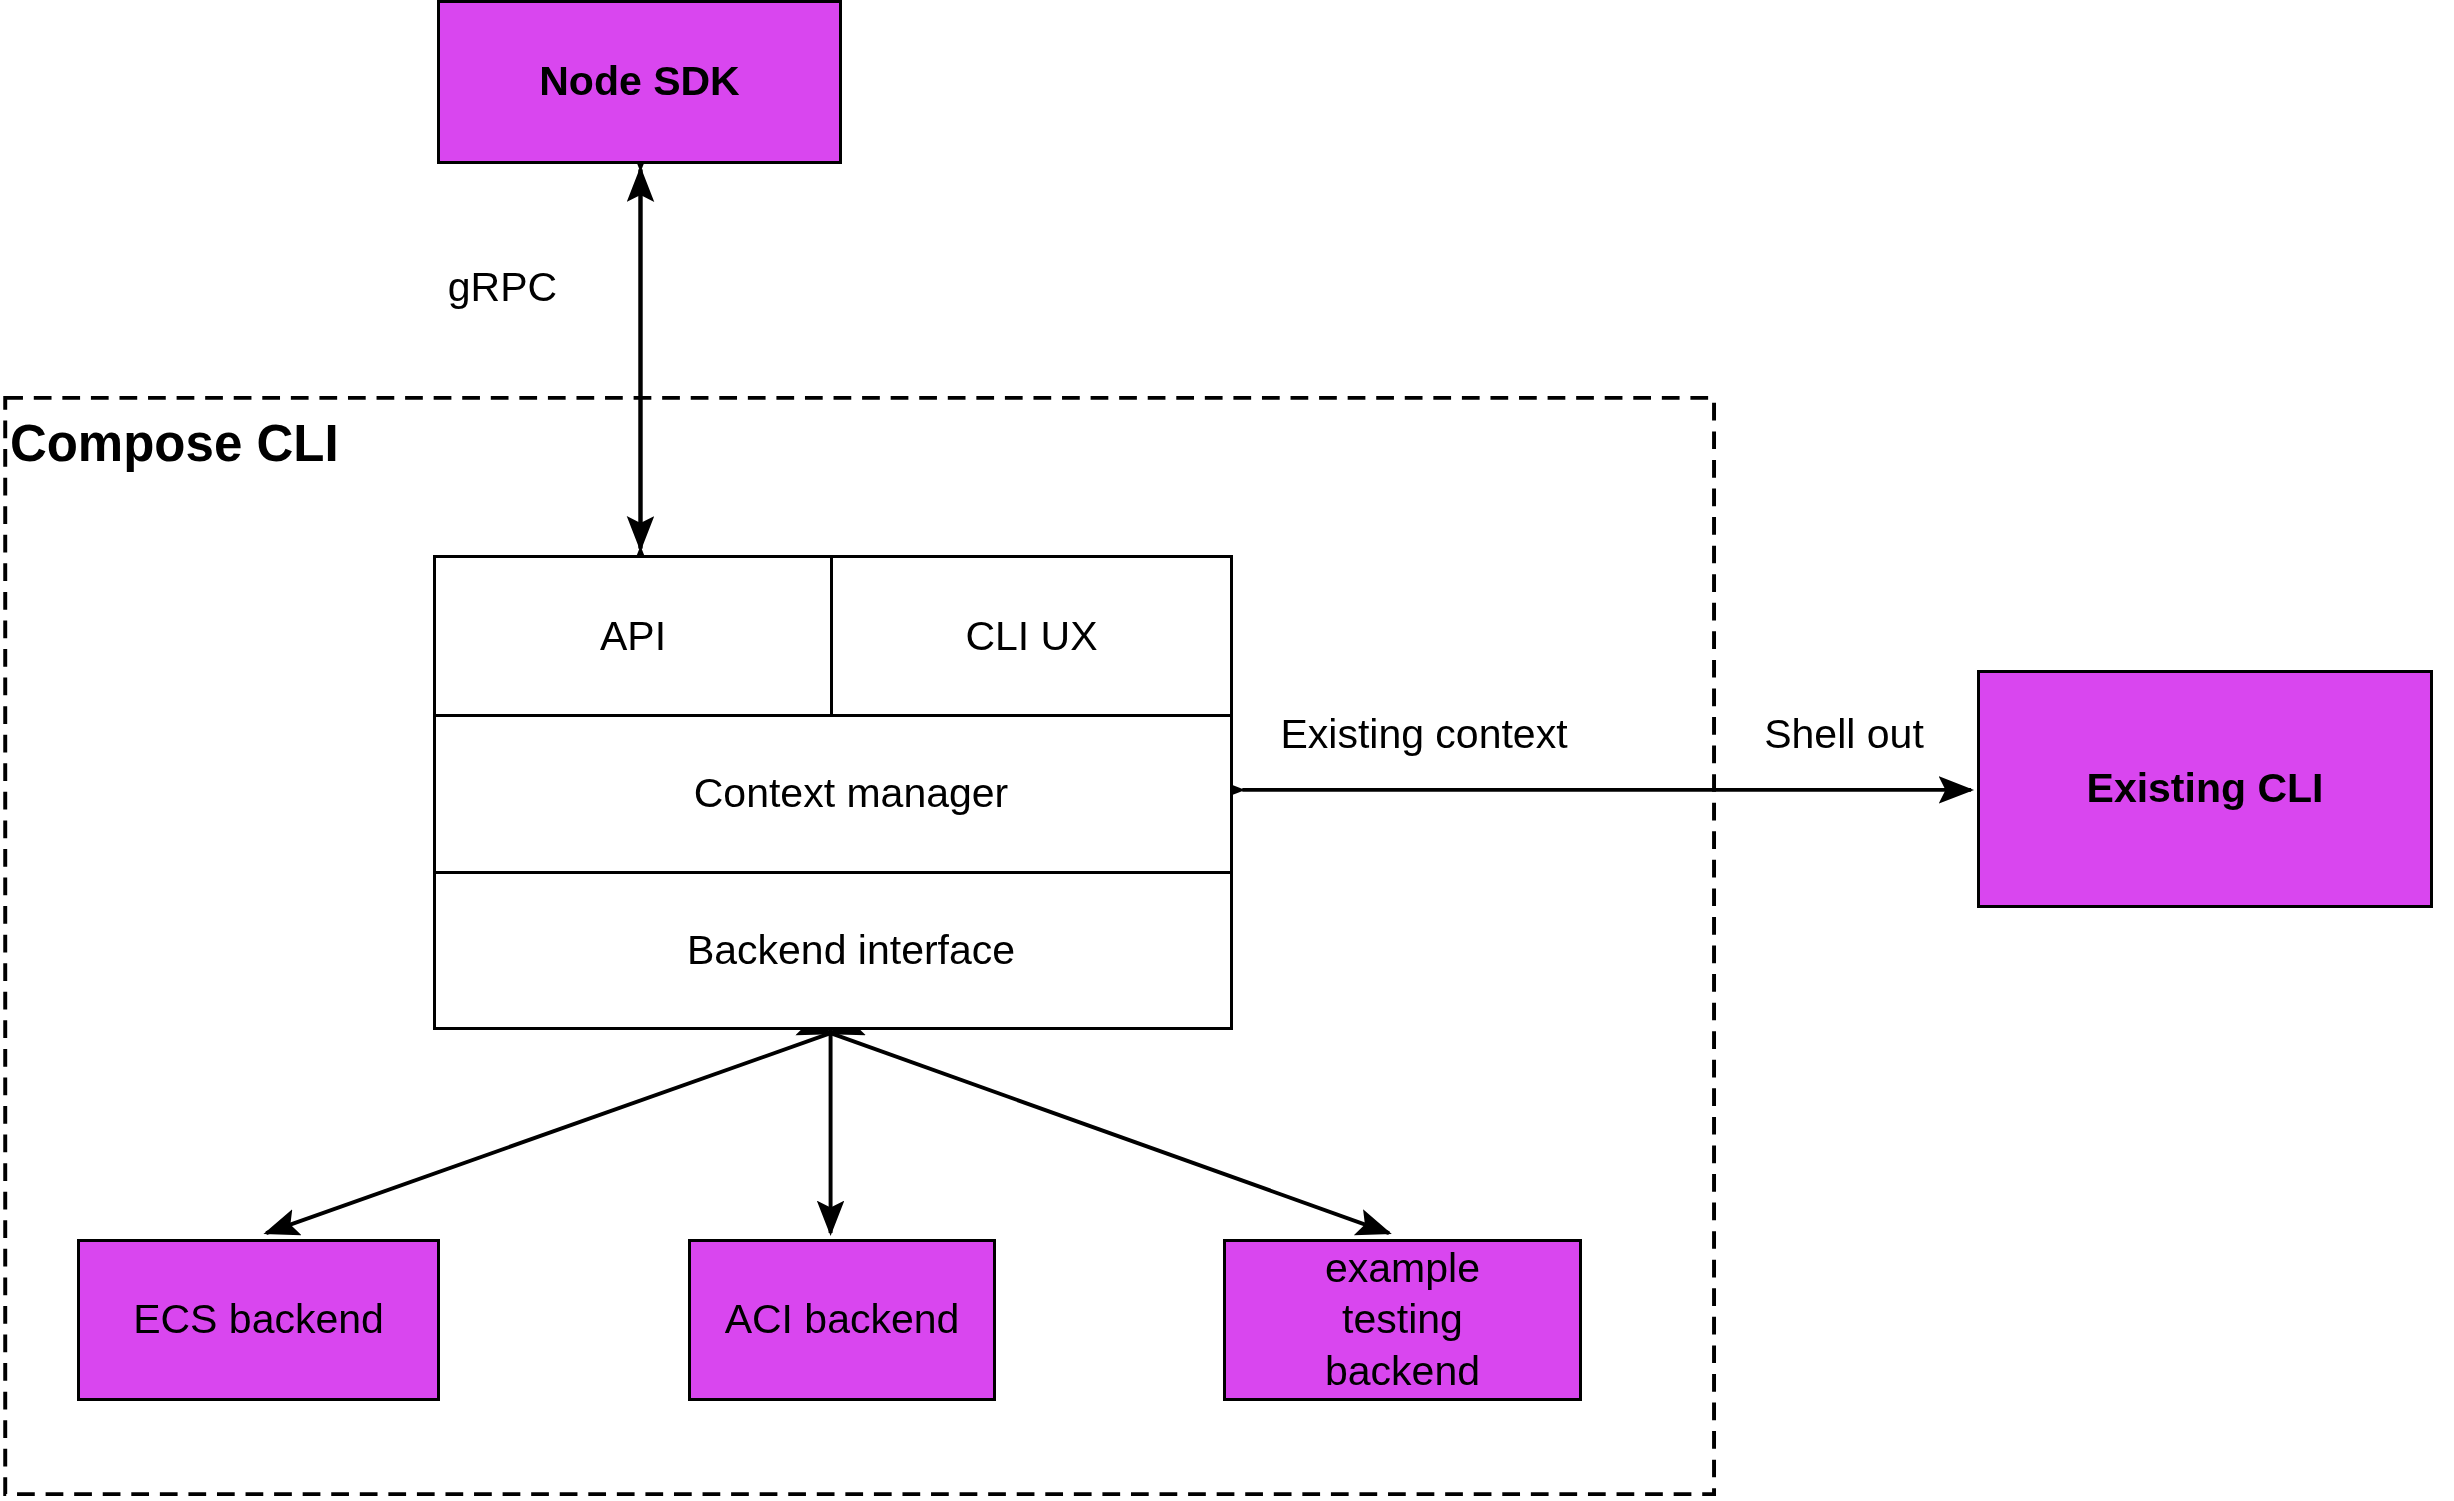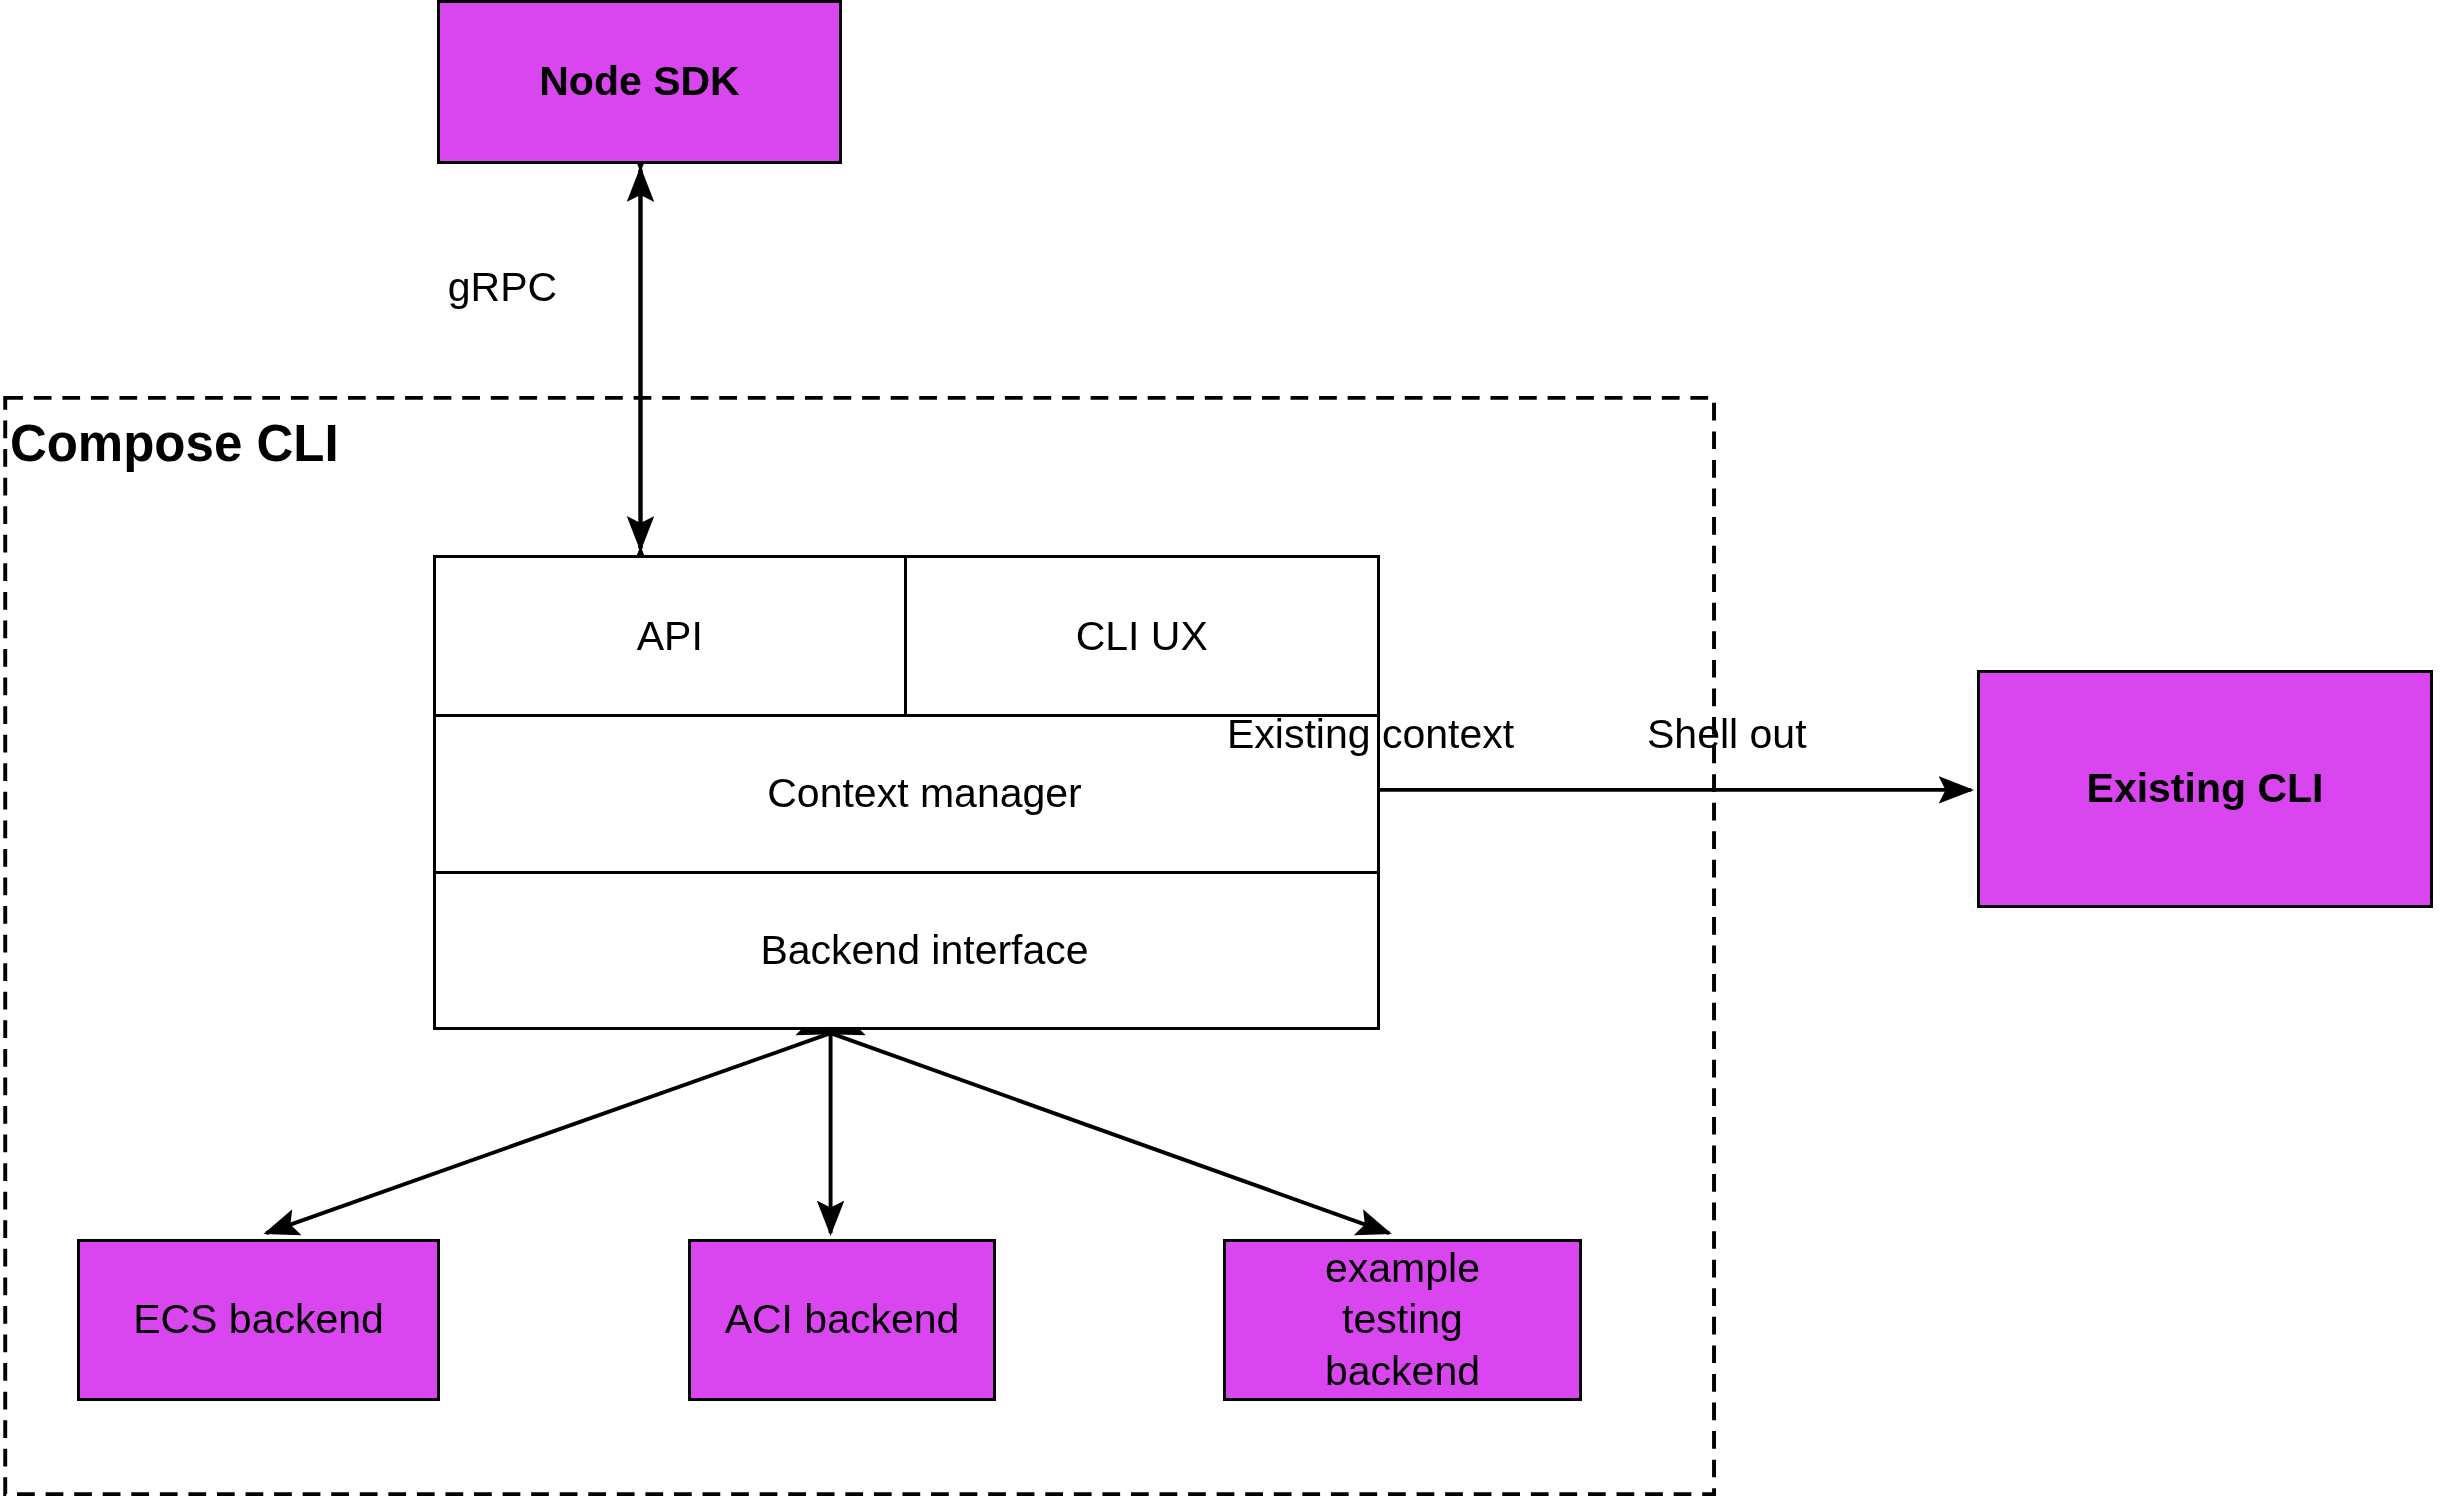--- a/index.html
+++ b/index.html
@@ -61,20 +61,21 @@
     border-right: 3.9px solid var(--stroke, #000000);
   }
   .stack .row2, .stack .row3 {
     border-top: 3.9px solid var(--stroke, #000000);
     padding-left: 36px;
   }
   .edge-label {
     position: absolute;
     font-size: 41px;
     white-space: nowrap;
+    text-align: center;
     background: transparent;
   }
   .container-label {
     position: absolute;
     font-size: 51px;
     font-weight: bold;
     white-space: nowrap;
   }
 </style>
 </head>
@@ -104,21 +105,21 @@
   </svg>
 
   <div class="node bold" style="left:437px; top:0px; width:405px; height:164px;">
     <span>Node SDK</span>
   </div>
 
   <div class="edge-label" style="left:394px; top:264px; width:217px; text-align:center;">gRPC</div>
 
   <div class="container-label" style="left:9.9px; top:414px;">Compose CLI</div>
 
-  <div class="stack" style="left:433px; top:555px; width:947px; height:475px;">
+  <div class="stack" style="left:433px; top:555px; width:800px; height:475px;">
     <div class="row1">
       <div class="cell col-divider">
         <span>API</span>
       </div>
       <div class="cell">
         <span>CLI UX</span>
       </div>
     </div>
     <div class="cell row2">
       <span>Context manager</span>

